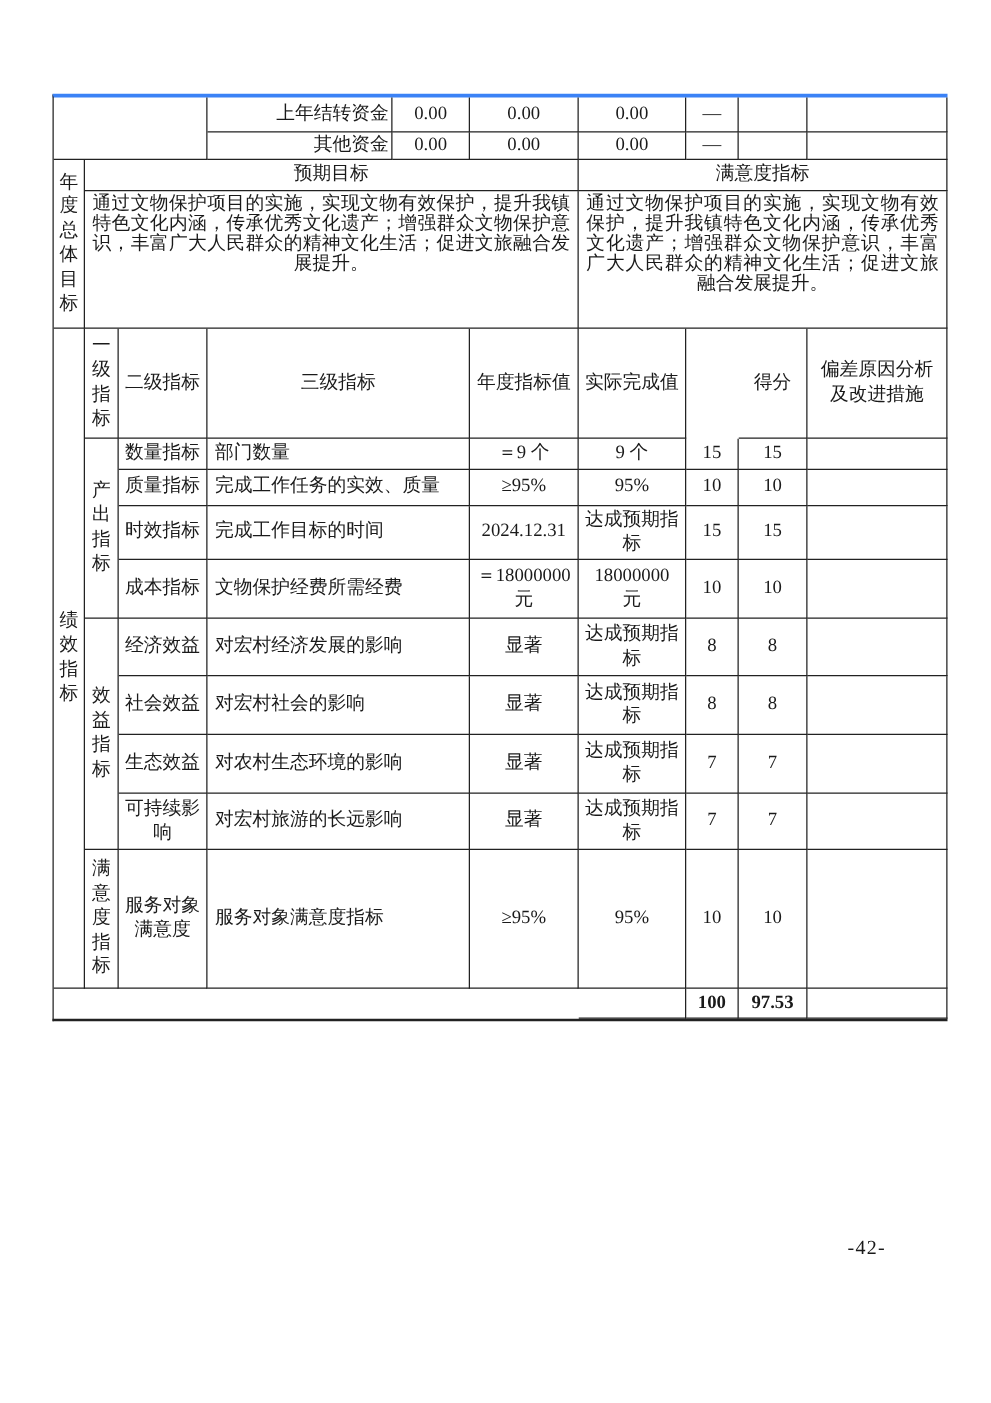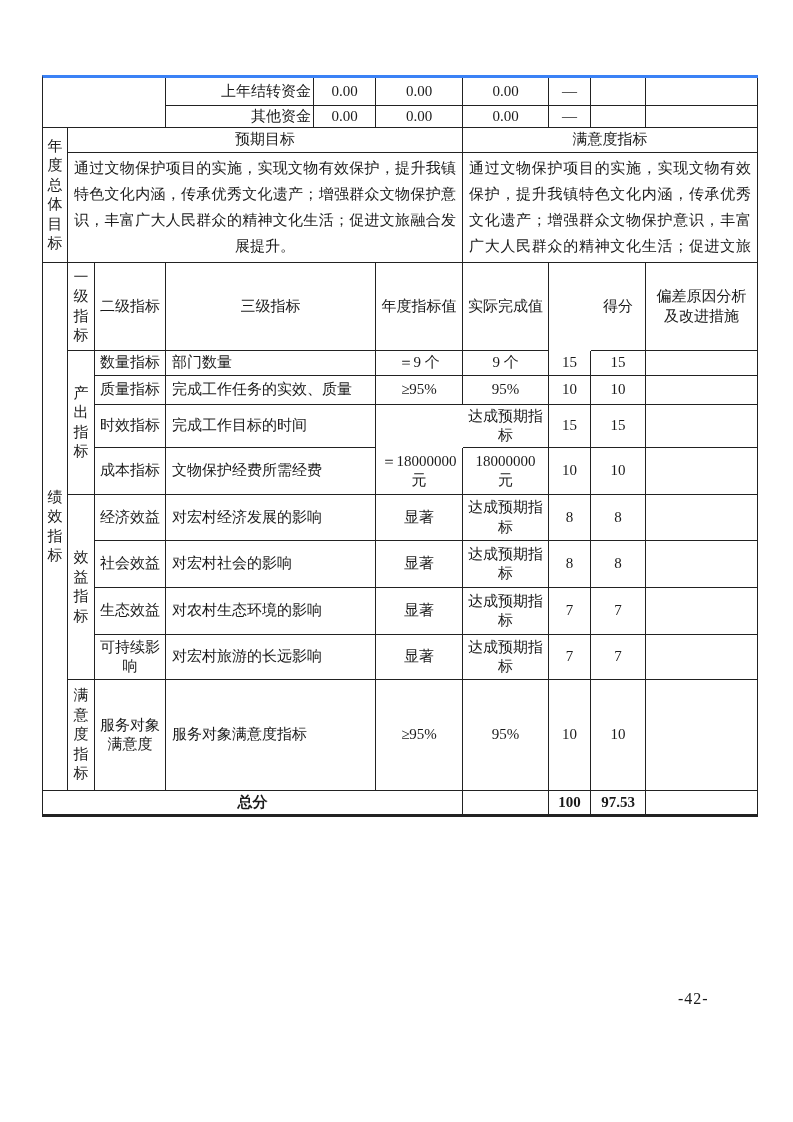--- a/index.html
+++ b/index.html
@@ -30,21 +30,21 @@
     font-size:15px;line-height:1.28;
     padding:1px 3px;box-sizing:border-box;
     overflow:hidden;
   }
   .l{justify-content:flex-start;text-align:left;padding-left:6px;}
   .r{justify-content:flex-end;text-align:right;padding-right:2px;}
   .vert{padding:1px 2px;line-height:1.3;}
   .goal{
     display:block;
     text-align:justify;text-align-last:center;
-    line-height:26px;font-size:15px;
+    line-height:16px;font-size:15px;
     padding:2px 6px 0 6px;
   }
   .b{font-weight:bold;}
   .pre{white-space:pre-line;text-align:center;}
   .pw{padding:0 10px;}
   .dev{padding:0 6px;}
   .pagenum{
     position:absolute;left:678px;top:990px;
     font-size:16px;letter-spacing:1px;
   }
@@ -101,20 +101,21 @@
     <div class="c" style="grid-area:7/3/8/4">质量指标</div>
     <div class="c l" style="grid-area:7/4/8/6">完成工作任务的实效、质量</div>
     <div class="c" style="grid-area:7/6/8/7">≥95%</div>
     <div class="c" style="grid-area:7/7/8/8">95%</div>
     <div class="c" style="grid-area:7/8/8/9">10</div>
     <div class="c" style="grid-area:7/9/8/10">10</div>
     <div class="c" style="grid-area:7/10/8/11"></div>
 
     <div class="c" style="grid-area:8/3/9/4">时效指标</div>
     <div class="c l" style="grid-area:8/4/9/6">完成工作目标的时间</div>
+    <div class="c" style="grid-area:8/6/9/7">2024.12.31</div>
     <div class="c" style="grid-area:8/7/9/8">达成预期指标</div>
     <div class="c" style="grid-area:8/8/9/9">15</div>
     <div class="c" style="grid-area:8/9/9/10">15</div>
     <div class="c" style="grid-area:8/10/9/11"></div>
 
     <div class="c" style="grid-area:9/3/10/4">成本指标</div>
     <div class="c l" style="grid-area:9/4/10/6">文物保护经费所需经费</div>
     <div class="c pre" style="grid-area:9/6/10/7">＝18000000
 元</div>
     <div class="c pre" style="grid-area:9/7/10/8">18000000
@@ -160,21 +161,20 @@
     <div class="c vert" style="grid-area:14/2/15/3">满意度指标</div>
 
     <div class="c" style="grid-area:14/3/15/4">服务对象满意度</div>
     <div class="c l" style="grid-area:14/4/15/6">服务对象满意度指标</div>
     <div class="c" style="grid-area:14/6/15/7">≥95%</div>
     <div class="c" style="grid-area:14/7/15/8">95%</div>
     <div class="c" style="grid-area:14/8/15/9">10</div>
     <div class="c" style="grid-area:14/9/15/10">10</div>
     <div class="c" style="grid-area:14/10/15/11"></div>
 
-    <div class="c b" style="grid-area:15/1/16/7">总分</div>
     <div class="c" style="grid-area:15/7/16/8"></div>
     <div class="c b" style="grid-area:15/8/16/9">100</div>
     <div class="c b" style="grid-area:15/9/16/10">97.53</div>
     <div class="c" style="grid-area:15/10/16/11"></div>
 
   </div>
 
   <div class="pagenum">-42-</div>
 </div>
 

